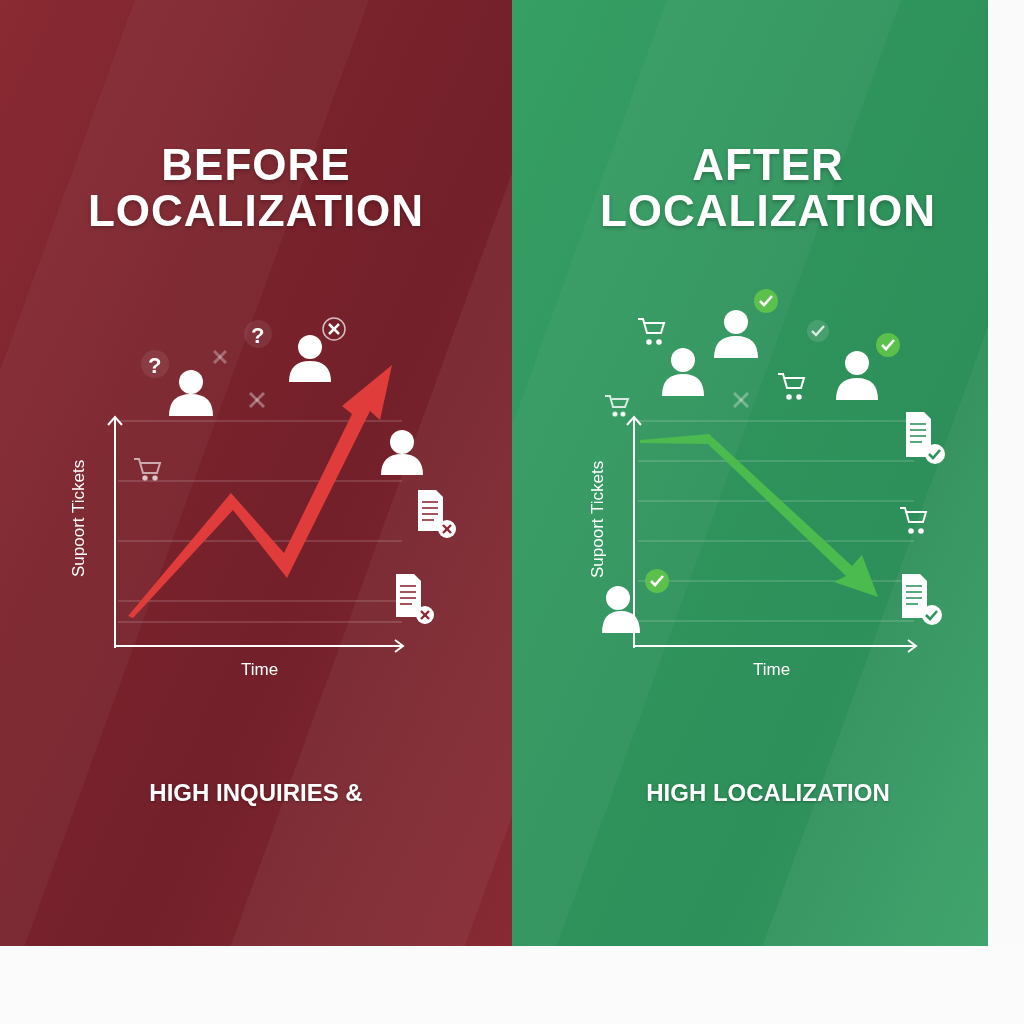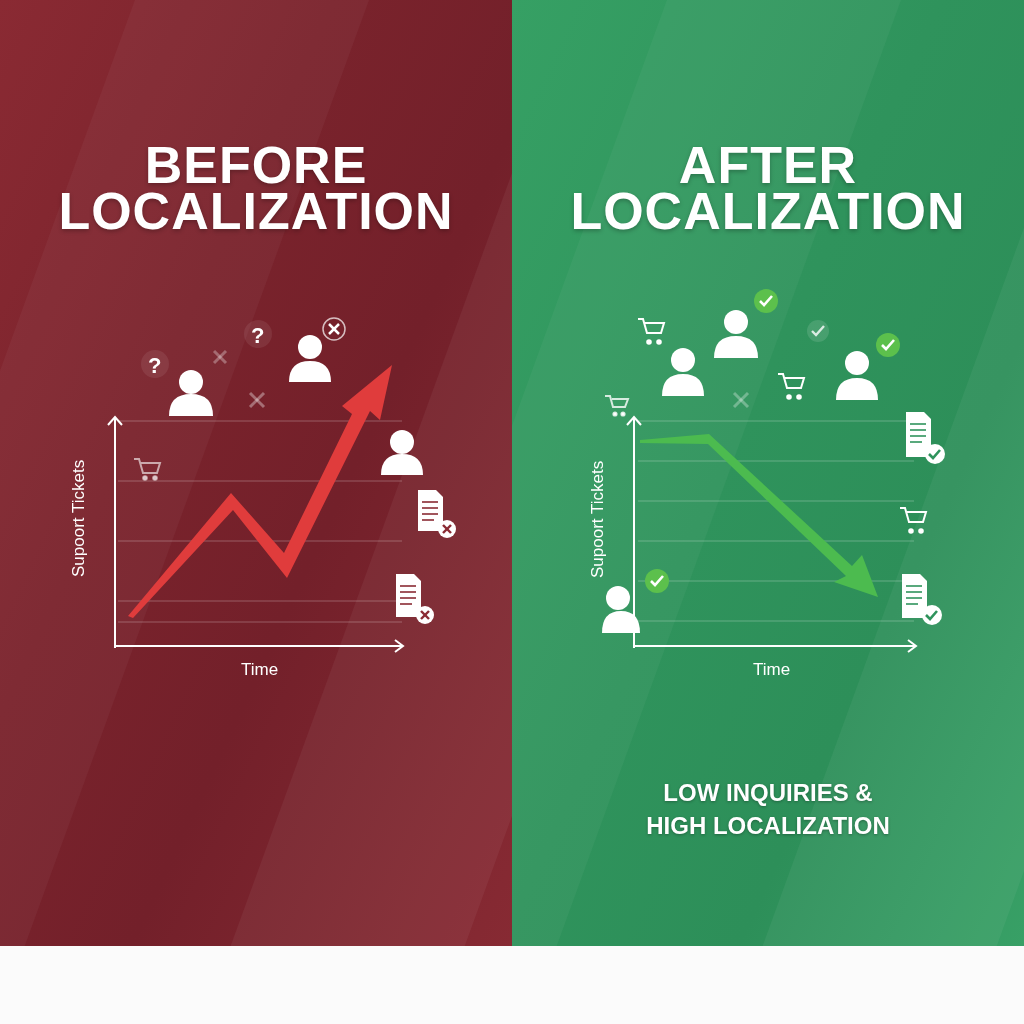--- a/index.html
+++ b/index.html
@@ -1,21 +1,21 @@
 <!DOCTYPE html>
 <html><head>
 <meta charset="utf-8">
 <style>
   html, body { margin:0; padding:0; }
   body { width:1024px; height:1024px; position:relative; overflow:hidden; font-family:"Liberation Sans", sans-serif; background:#fafafa; }
   .panel { position:absolute; top:0; height:946px; overflow:hidden; }
   .panel.before { left:0; width:512px; background:linear-gradient(115deg,#8a2a33 0%,#7a232c 35%,#73202a 60%,#872a33 100%); }
-  .panel.after { left:512px; width:512px; background:linear-gradient(115deg,#36a064 0%,#2f935c 45%,#2d8f59 70%,#38a066 100%); }
+  .panel.after { left:512px; width:476px; background:linear-gradient(115deg,#36a064 0%,#2f935c 45%,#2d8f59 70%,#38a066 100%); }
   .sheen { position:absolute; top:-100px; width:220px; height:1200px; transform:rotate(20deg); background:rgba(255,255,255,0.04); }
-  .title { position:absolute; left:0; width:512px; text-align:center; color:#fff; font-weight:700; font-size:52px; line-height:46px; letter-spacing:1px; top:142px; text-shadow:0 2px 4px rgba(0,0,0,0.25); }
+  .title { position:absolute; left:0; width:512px; text-align:center; color:#fff; font-weight:700; font-size:44px; line-height:46px; letter-spacing:1px; top:142px; text-shadow:0 2px 4px rgba(0,0,0,0.25); }
   .subtitle { position:absolute; left:0; width:512px; text-align:center; color:#fff; font-weight:700; font-size:24px; line-height:33px; top:776px; text-shadow:0 1px 3px rgba(0,0,0,0.3); }
   svg.chart { position:absolute; left:0; top:0; width:512px; height:946px; }
   .footer { position:absolute; left:0; top:946px; width:1024px; height:78px; background:#fbfbfb; }
   .axis-text { fill:#fff; font-family:"Liberation Sans", sans-serif; font-size:17px; }
 </style>
 </head>
 <body>
 
 <div class="panel before">
   <div class="sheen" style="left:-40px;"></div>
@@ -110,20 +110,21 @@
         </g>
       <circle cx="425" cy="615" r="9" fill="#fff"></circle>
       <g stroke="#8a2a33" stroke-width="2.4">
           <line x1="421" y1="611" x2="429" y2="619"></line>
           <line x1="429" y1="611" x2="421" y2="619"></line>
         </g>
     </g>
   </svg>
 
   <div class="subtitle">
+    <div>HIGH INQUIRIES &amp;</div>
   </div>
 </div>
 
 <div class="panel after">
   <div class="sheen" style="left:-20px;"></div>
   <div class="sheen" style="left:420px;background:rgba(255,255,255,0.05);"></div>
   <div class="title">
     <div>AFTER</div>
     <div>LOCALIZATION</div>
   </div>
@@ -224,21 +225,20 @@
           <line x1="394" y1="592" x2="410" y2="592"></line>
           <line x1="394" y1="598" x2="410" y2="598"></line>
           <line x1="394" y1="604" x2="406" y2="604"></line>
         </g>
       <circle cx="420" cy="615" r="10" fill="#fff"></circle>
       <polyline points="414,615 418,619 425,611" stroke="#2f935c" stroke-width="2.6" fill="none"></polyline>
     </g>
   </svg>
 
   <div class="subtitle">
-    <div>LOW INQUIRIES &amp;</div>
     <div>HIGH LOCALIZATION</div>
   </div>
 </div>
 
 <div class="footer">
   
   
 </div>
 
 </body></html>

